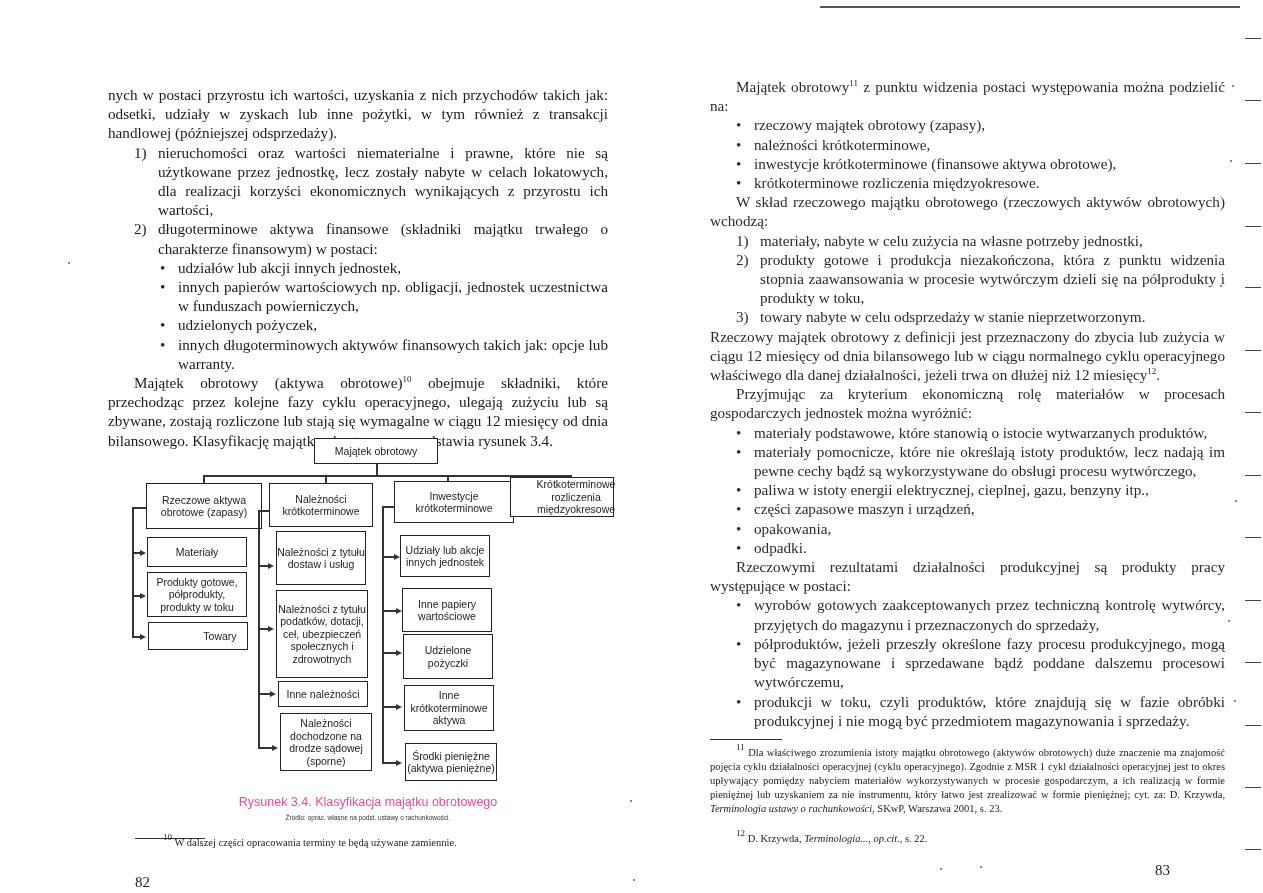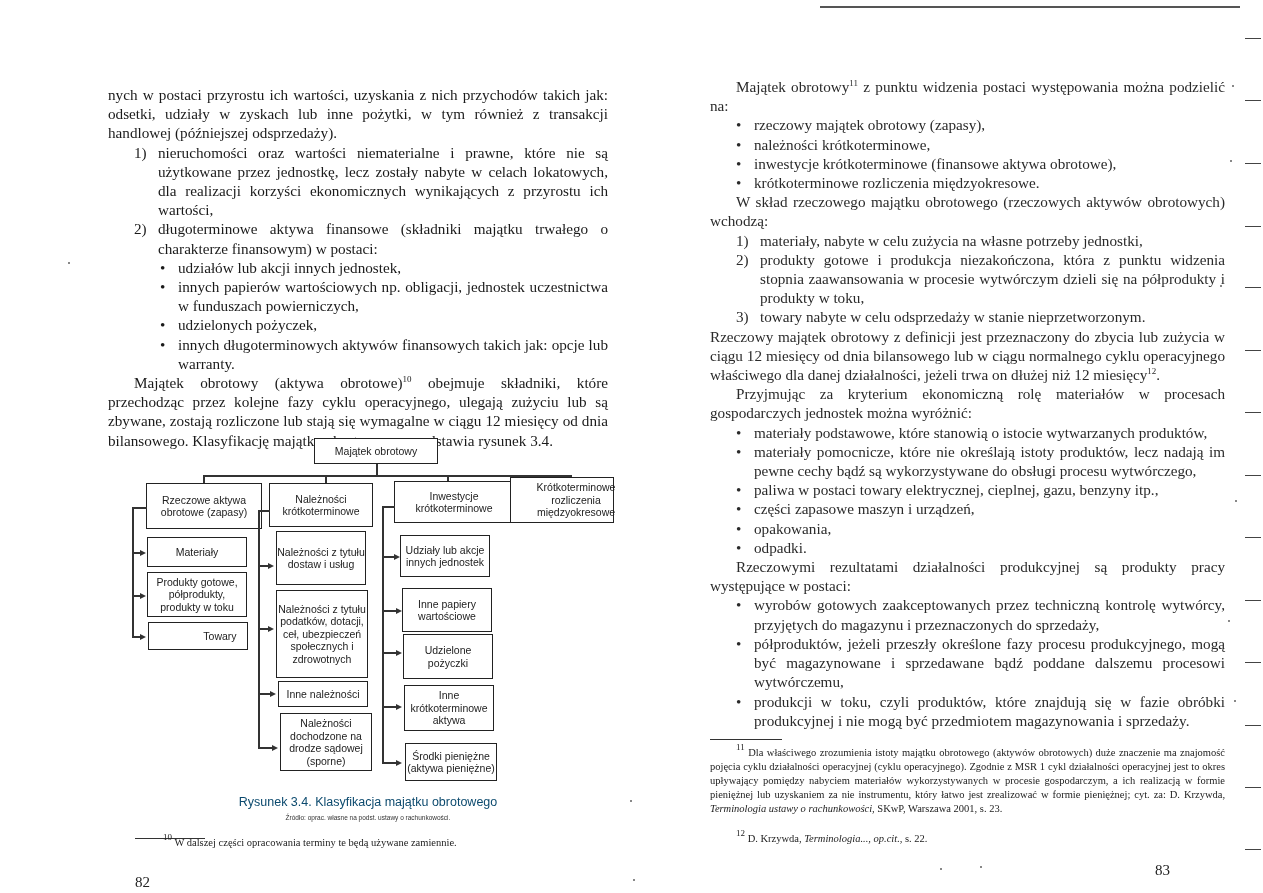--- a/index.html
+++ b/index.html
@@ -29,21 +29,21 @@
   
   #diagram { position: absolute; left: 118px; top: 435px; width: 500px; height: 340px; }
   .box { position: absolute; border: 1.6px solid #222; background: #fff;
          font-family: "Liberation Sans", sans-serif; font-size: 10.5px; line-height: 12.5px;
          text-align: center; display: flex; align-items: center; justify-content: center; color: #222; }
   .line { position: absolute; background: #333; }
   .arrow { position: absolute; width: 0; height: 0; border-top: 3px solid transparent;
            border-bottom: 3px solid transparent; border-left: 6px solid #333; }
 
   #fig-caption { position: absolute; left: 118px; top: 795px; width: 500px; text-align: center;
-                 font-family: "Liberation Sans", sans-serif; font-size: 12.5px; color: #0c4a6e; }
+                 font-family: "Liberation Sans", sans-serif; font-size: 12.5px; color: #ec4899; }
   #fig-source { position: absolute; left: 118px; top: 814px; width: 500px; text-align: center;
                 font-family: "Liberation Sans", sans-serif; font-size: 6.5px; color: #333; }
 
   .footnote-rule { position: absolute; height: 1px; background: #333; }
   .footnote { position: absolute; font-size: 10.5px; line-height: 14px; color: #222;
               text-align: justify; }
   .page-num { position: absolute; font-size: 15px; color: #222; }
 
   
   #right-body { left: 70px; top: 77px; width: 515px; color: #2a2a2a; }
@@ -100,21 +100,21 @@
     <div class="line" style="left:85px; top:40px; width:368px; height:1.5px;"></div>
 
     <div class="line" style="left:85px; top:40px; width:1.5px; height:9px;"></div>
     <div class="line" style="left:207px; top:40px; width:1.5px; height:8px;"></div>
     <div class="line" style="left:329px; top:40px; width:1.5px; height:7px;"></div>
     <div class="line" style="left:452px; top:40px; width:1.5px; height:6px;"></div>
 
     <div class="box" style="left:28px; top:48px; width:116px; height:46px;">Rzeczowe aktywa obrotowe (zapasy)</div>
     <div class="box" style="left:151px; top:48px; width:104px; height:44px;">Należności krótkoterminowe</div>
     <div class="box" style="left:276px; top:46px; width:120px; height:42px;">Inwestycje krótkoterminowe</div>
-    <div class="box" style="left:392px; top:42px; width:104px; height:46px;padding-left:28px;">Krótkoterminowe rozliczenia międzyokresowe</div>
+    <div class="box" style="left:392px; top:42px; width:104px; height:40px;padding-left:28px;">Krótkoterminowe rozliczenia międzyokresowe</div>
 
     <div class="line" style="left:14px; top:72px; width:15px; height:1.5px;"></div>
     <div class="line" style="left:14px; top:72px; width:1.5px; height:130px;"></div>
     <div class="line" style="left:14px; top:117px; width:10px; height:1.5px;"></div>
       <div class="arrow" style="left:22px; top:115px;"></div>
     <div class="line" style="left:14px; top:160px; width:10px; height:1.5px;"></div>
       <div class="arrow" style="left:22px; top:158px;"></div>
     <div class="line" style="left:14px; top:201px; width:10px; height:1.5px;"></div>
       <div class="arrow" style="left:22px; top:199px;"></div>
 
@@ -215,21 +215,21 @@
       <div class="bullet-item">
           <span class="dot">•</span>
           <span class="txt">materiały podstawowe, które stanowią o istocie wytwarzanych produktów,</span>
         </div>
       <div class="bullet-item">
           <span class="dot">•</span>
           <span class="txt">materiały pomocnicze, które nie określają istoty produktów, lecz nadają im pewne cechy bądź są wykorzystywane do obsługi procesu wytwórczego,</span>
         </div>
       <div class="bullet-item">
           <span class="dot">•</span>
-          <span class="txt">paliwa w postaci towary elektrycznej, cieplnej, gazu, benzyny itp.,</span>
+          <span class="txt">paliwa w istoty energii elektrycznej, cieplnej, gazu, benzyny itp.,</span>
         </div>
       <div class="bullet-item">
           <span class="dot">•</span>
           <span class="txt">części zapasowe maszyn i urządzeń,</span>
         </div>
       <div class="bullet-item">
           <span class="dot">•</span>
           <span class="txt">opakowania,</span>
         </div>
       <div class="bullet-item">

